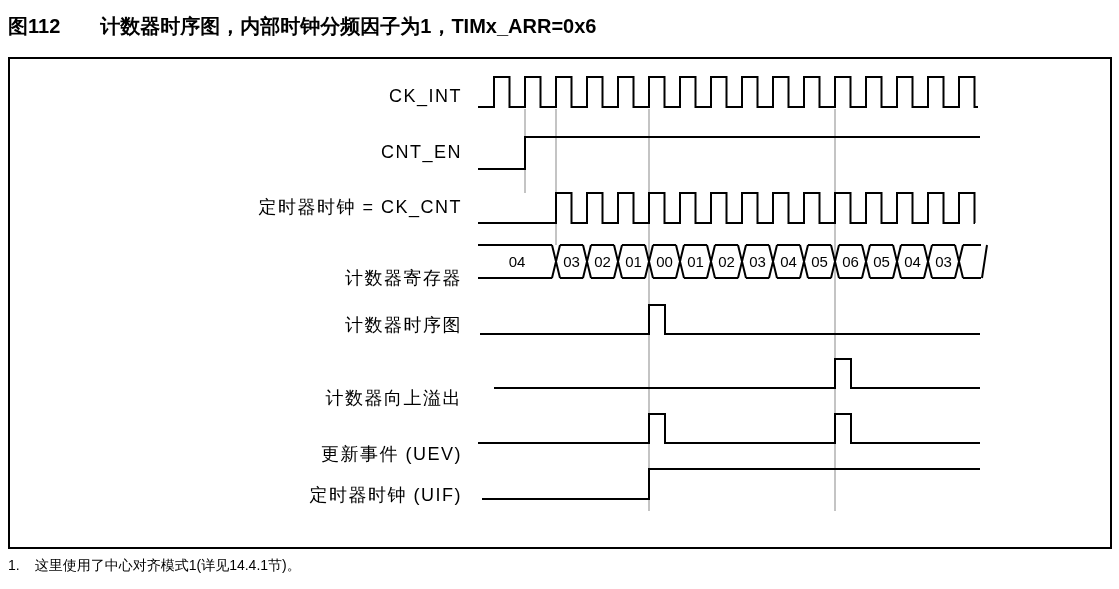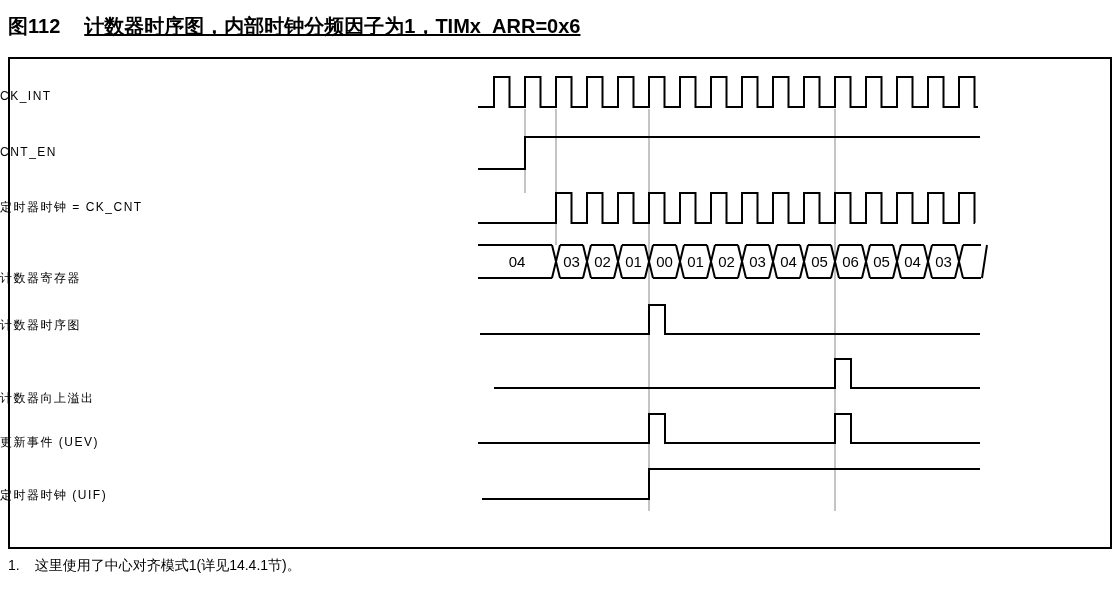--- a/index.html
+++ b/index.html
@@ -8,32 +8,32 @@
     background: #ffffff;
     position: relative;
     overflow: hidden;
     font-family: "Liberation Sans", "DejaVu Sans", sans-serif;
     color: #000;
   }
   .fig-title {
     position: absolute; left: 8px; top: 13px;
     font-size: 20px; font-weight: bold; white-space: nowrap;
   }
-  .fig-title .fig-text { margin-left: 24px; text-decoration: underline; }
+  .fig-title .fig-text { margin-left: 40px; }
   .diagram-box {
     position: absolute; left: 8px; top: 57px;
     width: 1104px; height: 492px;
     border: 2px solid #000;
     box-sizing: border-box;
     background: #fff;
   }
   .sig-label {
     position: absolute; left: 0; width: 462px;
-    text-align: left;
-    font-size: 12px; line-height: 20px;
+    text-align: right;
+    font-size: 18px; line-height: 20px;
     letter-spacing: 1.5px;
     white-space: nowrap;
   }
   svg.wave { position: absolute; left: 0; top: 0; }
   .bus-text {
     font-family: "Liberation Sans", "DejaVu Sans", sans-serif;
     font-size: 15px;
     fill: #000;
   }
   .note {
@@ -51,21 +51,21 @@
 
 <div class="diagram-box"></div>
 
 <div>
   <div class="sig-label" style="top:86px">CK_INT</div>
   <div class="sig-label" style="top:142px">CNT_EN</div>
   <div class="sig-label" style="top:197px">定时器时钟 = CK_CNT</div>
   <div class="sig-label" style="top:268px">计数器寄存器</div>
   <div class="sig-label" style="top:315px">计数器时序图</div>
   <div class="sig-label" style="top:388px">计数器向上溢出</div>
-  <div class="sig-label" style="top:432px">更新事件 (UEV)</div>
+  <div class="sig-label" style="top:444px">更新事件 (UEV)</div>
   <div class="sig-label" style="top:485px">定时器时钟 (UIF)</div>
 </div>
 
 <svg class="wave" width="1119" height="589" viewBox="0 0 1119 589" xmlns="http://www.w3.org/2000/svg">
     <line x1="525" y1="109" x2="525" y2="193" stroke="#c4c4c4" stroke-width="2"></line>
     <line x1="556" y1="109" x2="556" y2="245" stroke="#c4c4c4" stroke-width="2"></line>
     <line x1="649" y1="109" x2="649" y2="511" stroke="#c4c4c4" stroke-width="2"></line>
     <line x1="835" y1="109" x2="835" y2="511" stroke="#c4c4c4" stroke-width="2"></line>
     <path d="M478 107H494V77H509.5V107H525V77H540.5V107H556V77H571.5V107H587V77H602.5V107H618V77H633.5V107H649V77H664.5V107H680V77H695.5V107H711V77H726.5V107H742V77H757.5V107H773V77H788.5V107H804V77H819.5V107H835V77H850.5V107H866V77H881.5V107H897V77H912.5V107H928V77H943.5V107H959V77H974.5V107H978" fill="none" stroke="#000000" stroke-width="2" stroke-linejoin="miter"></path>
     <path d="M478 169H525V137H980" fill="none" stroke="#000000" stroke-width="2" stroke-linejoin="miter"></path>

